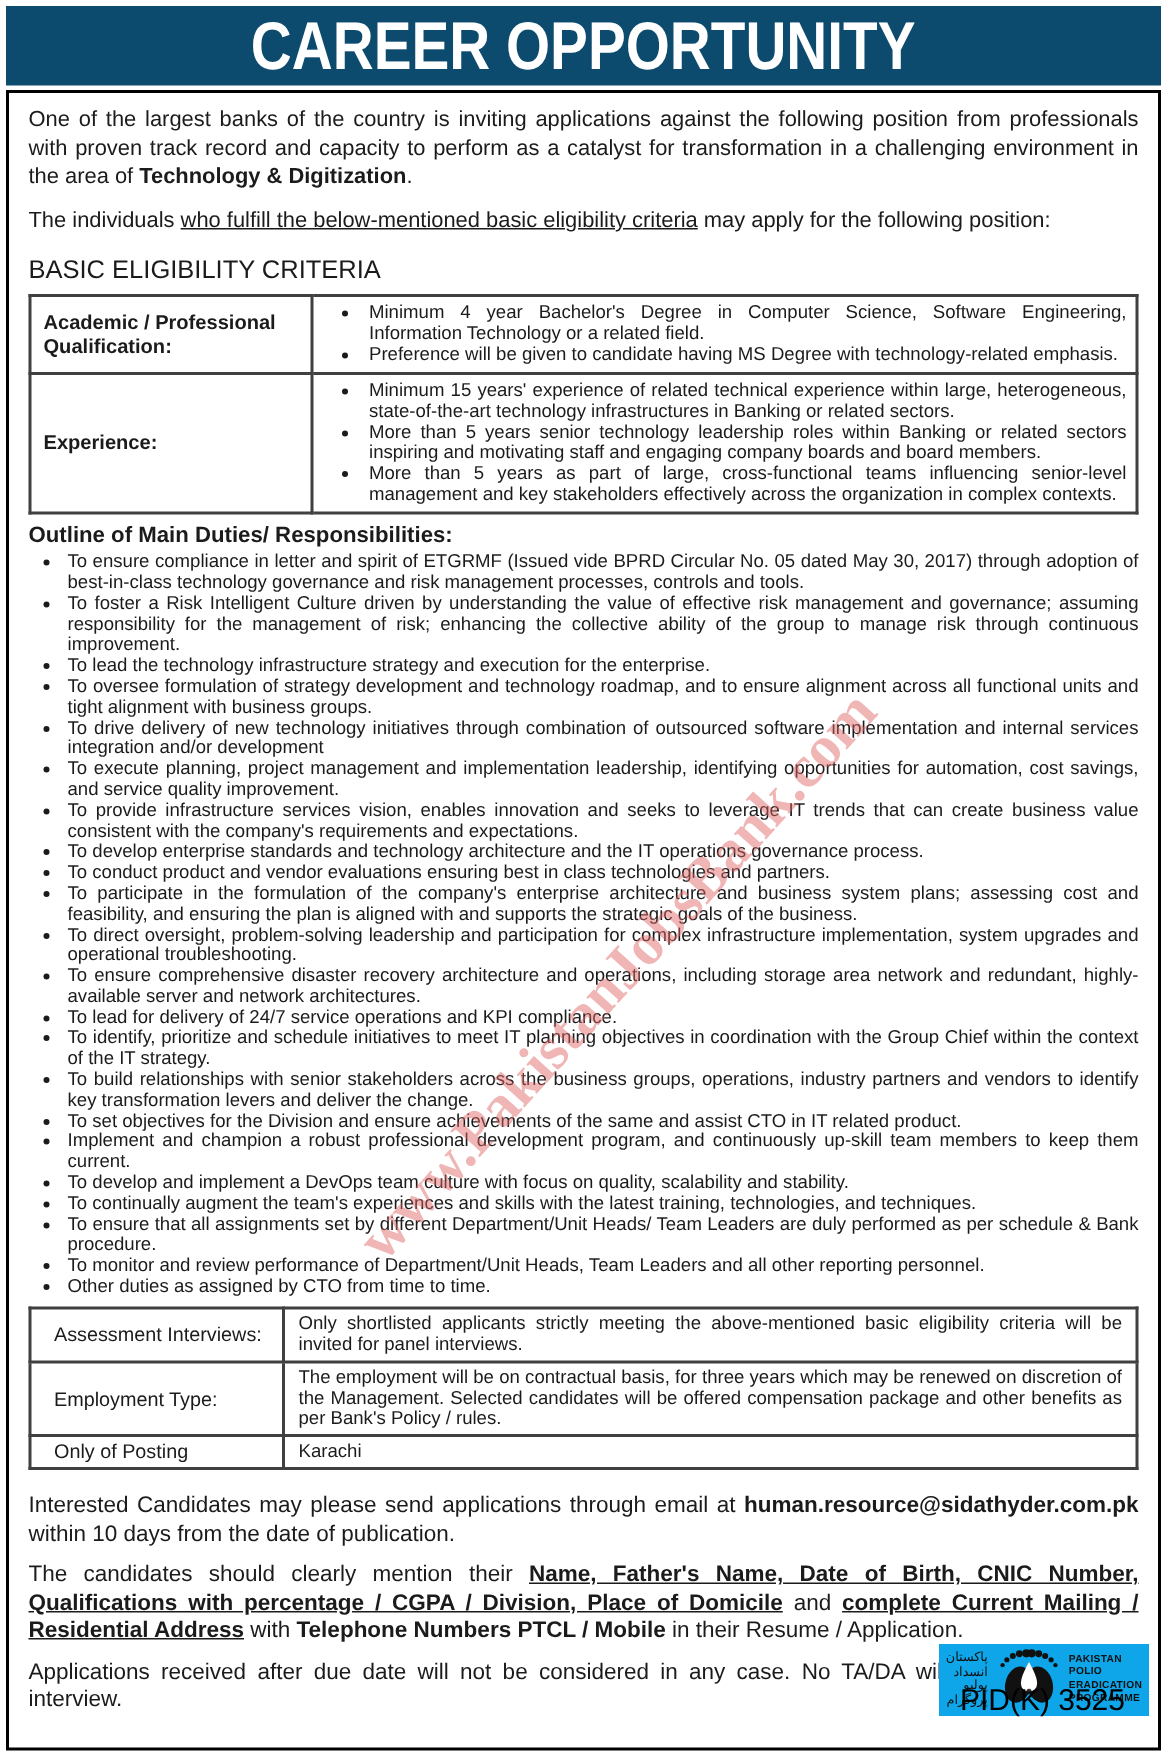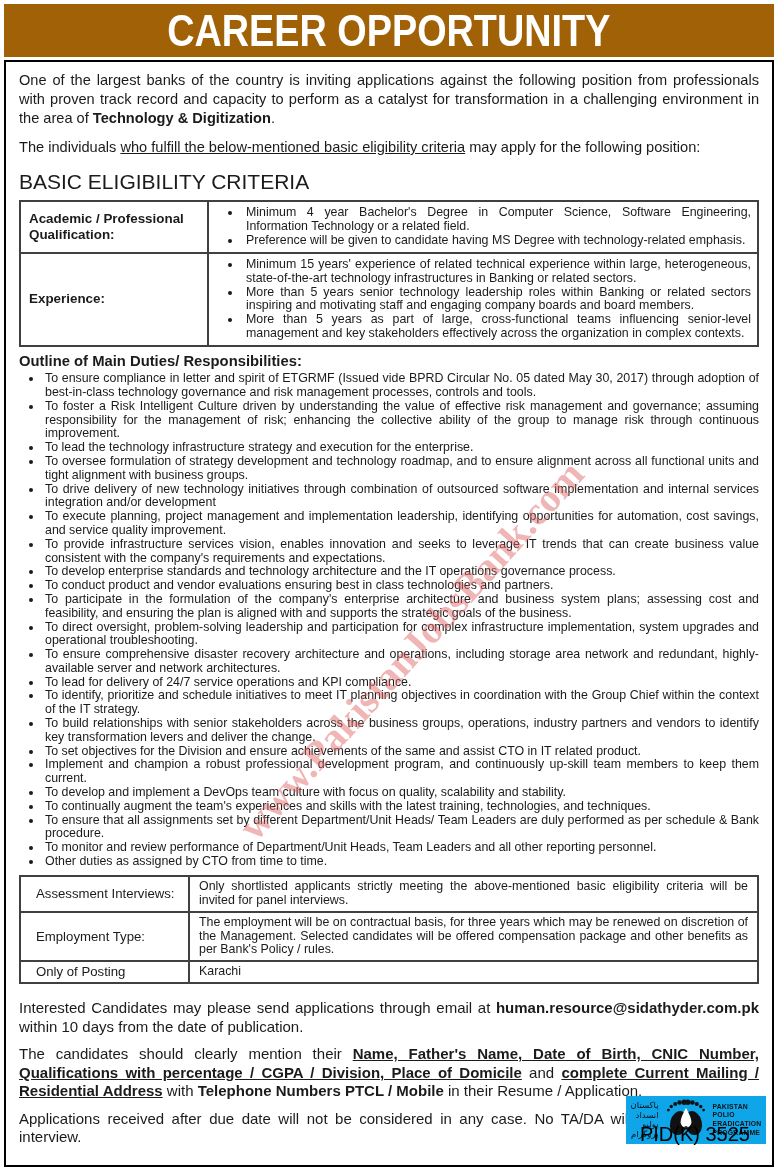--- a/index.html
+++ b/index.html
@@ -6,21 +6,21 @@
   body {
     width:778px; height:1173px;
     font-family:"Liberation Sans", sans-serif;
     color:#1b1b1b;
     position:relative;
     -webkit-font-smoothing:antialiased;
   }
   .page { position:absolute; inset:0; padding:4px; box-sizing:border-box; }
 
   .header-bar {
-    background:#a16207; color:#ffffff;
+    background:#0c4a6e; color:#ffffff;
     height:53px; line-height:53px;
     text-align:center; overflow:hidden;
   }
   .header-bar .title {
     display:inline-block;
     font-weight:bold; font-size:45px; letter-spacing:0px;
     transform:scaleX(0.84); transform-origin:center;
     white-space:nowrap;
   }
 
@@ -41,21 +41,21 @@
     font-weight:bold; font-size:40px;
     color:rgba(224,100,100,0.48);
     white-space:nowrap; pointer-events:none; z-index:5;
   }
 
   p.intro { font-size:14.6px; line-height:19px; text-align:justify; margin:4px 0 10px 0; }
   p.apply { font-size:14.6px; line-height:19px; margin:0 0 13px 0; }
   .u { text-decoration:underline; }
 
   h2.position { font-size:15.6px; line-height:19.5px; margin:0 0 11px 0; font-weight:bold; }
-  .bec { font-size:21px; margin:0 0 6px 0; }
+  .bec { font-size:17px; margin:0 0 6px 0; }
 
   table.t1, table.t2 { width:100%; border-collapse:collapse; font-size:12.4px; line-height:13.9px; }
   table.t1 td, table.t2 td { border:2px solid #404040; vertical-align:middle; padding:2px 6px; }
   .t1 td.label { width:172px; font-weight:bold; font-size:13.4px; line-height:16px; padding-left:8px; }
   .t1 ul { margin:2px 0; padding-left:27px; text-align:justify; }
   .t1 li { padding-left:4px; }
 
   .duties-h { font-weight:bold; font-size:14.8px; margin:6px 0 3px 0; }
   ul.duties { margin:0; padding-left:24px; font-size:12.4px; line-height:13.8px; text-align:justify; }
   ul.duties li { padding-left:2px; }

